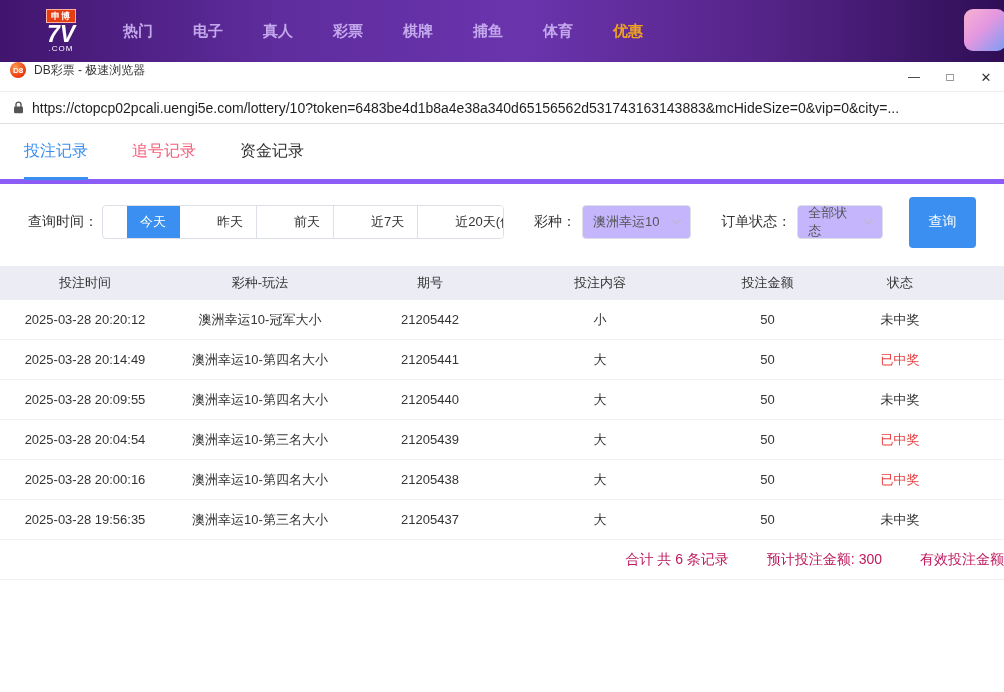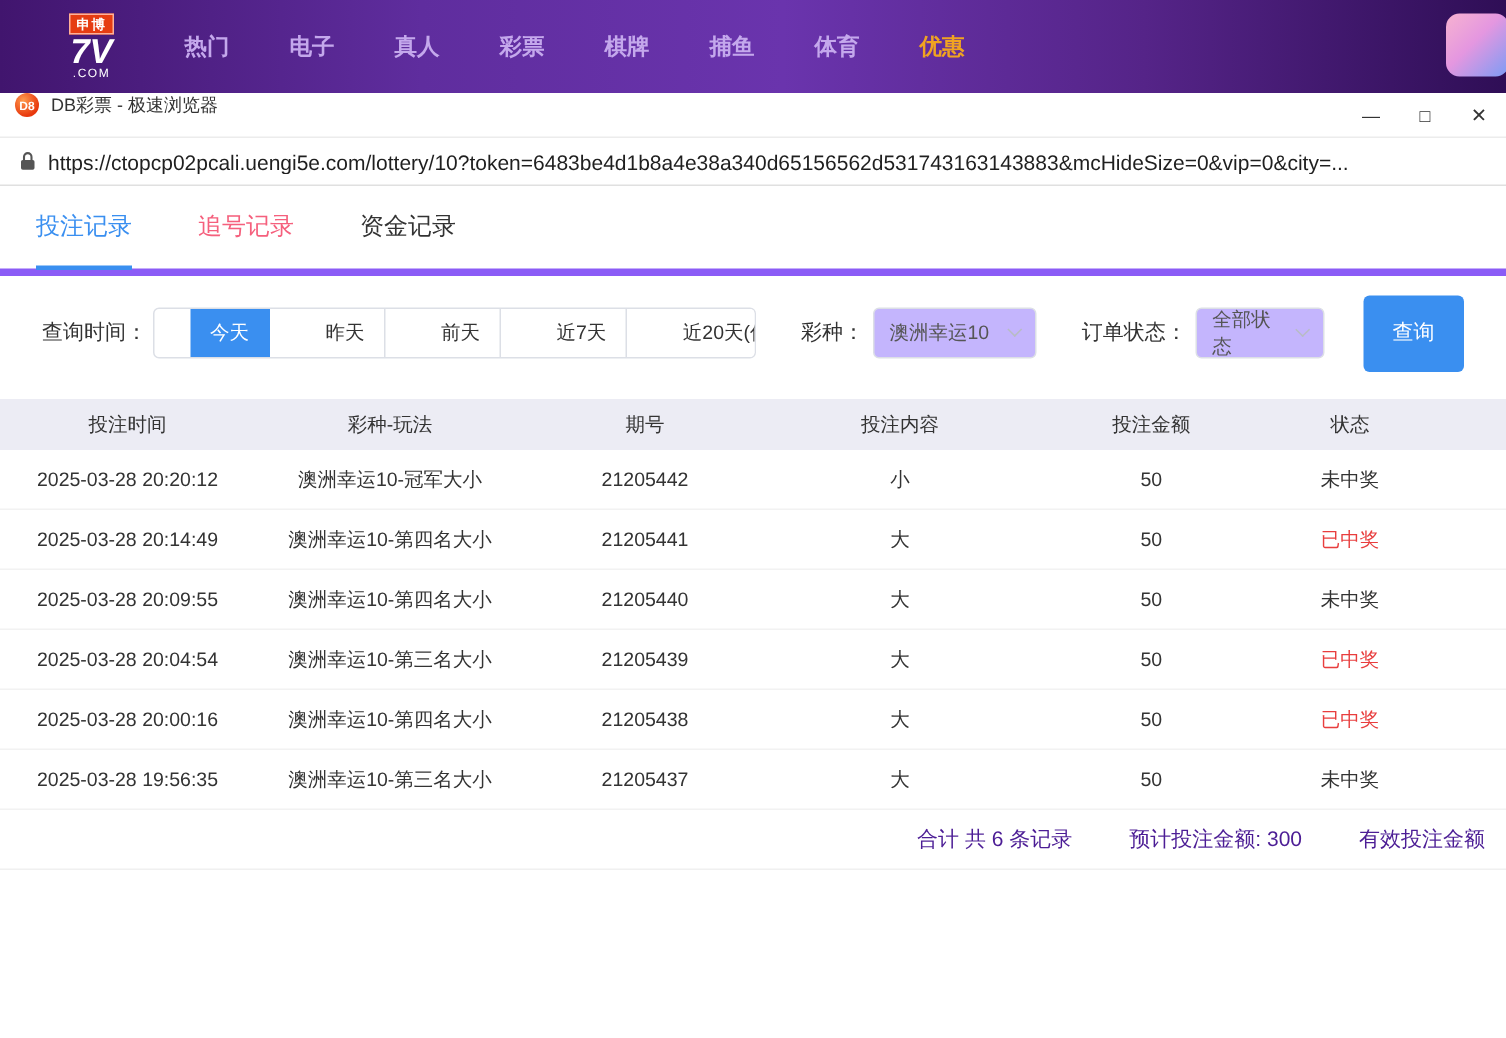--- a/index.html
+++ b/index.html
@@ -72,21 +72,21 @@
   
   .table { margin-top:24px; }
   .thead, .trow { display:grid; grid-template-columns:170px 180px 160px 180px 155px 110px; align-items:center; }
   .thead { background:#ececf4; height:34px; font-size:13px; color:#333; }
   .trow { height:40px; font-size:13px; color:#333; border-bottom:1px solid #f2f2f2; background:#fff; }
   .cell { text-align:center; white-space:nowrap; overflow:hidden; }
   .cell.won { color:#e83e3e; }
 
   
   .summary { height:40px; display:flex; align-items:center; justify-content:flex-end; gap:38px;
-    border-bottom:1px solid #f0f0f0; font-size:14px; color:#4c1d95; padding-right:14px; }
+    border-bottom:1px solid #f0f0f0; font-size:14px; color:#be185d; padding-right:0; }
   .summary span { white-space:nowrap; }
 </style>
 </head>
 <body>
 
 <div class="topbar">
   <div class="logo">
     <span class="logo-badge">申博</span>
     <span class="logo-main">7V</span>
     <span class="logo-suffix">.COM</span>

